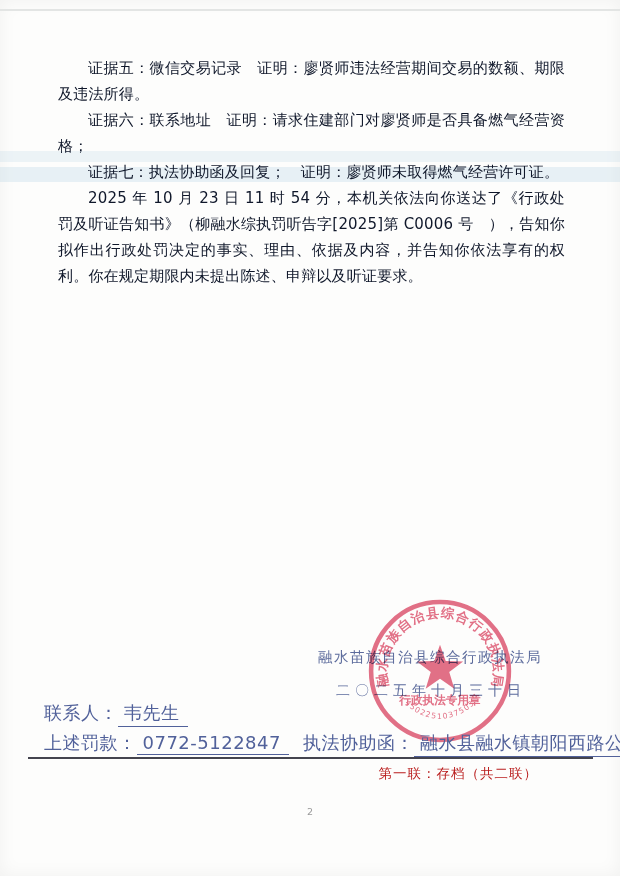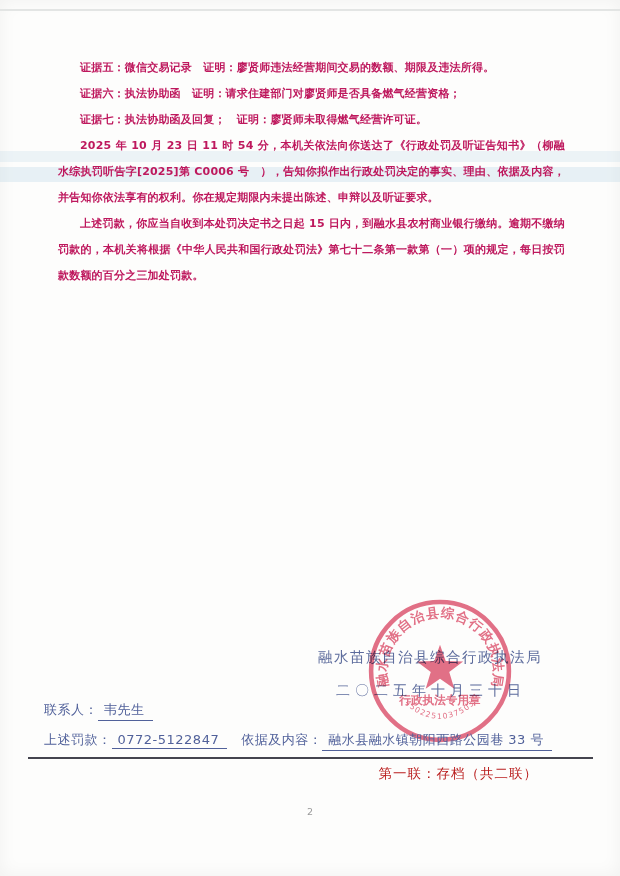--- a/index.html
+++ b/index.html
@@ -8,38 +8,38 @@
     background:#fdfdfc;overflow:hidden;
     font-family:"DejaVu Sans",sans-serif;
     box-shadow:inset 0 0 18px rgba(0,0,0,0.05);
   }
   .scan-top-edge{position:absolute;top:9px;left:0;width:620px;height:2px;background:#e3e5e4;}
   .scan-band{position:absolute;left:0;width:620px;pointer-events:none;}
   .band1{top:151px;height:11px;background:rgba(176,209,228,0.22);}
   .band2{top:167px;height:15px;background:rgba(176,209,228,0.28);}
   .doc-body{
     position:absolute;top:55px;left:58px;right:55px;
-    color:#be185d;font-size:11px;line-height:26px;
-    letter-spacing:0.2px;text-align:justify;font-weight:bold;
+    color:#0f172a;font-size:15px;line-height:26px;
+    letter-spacing:0.2px;text-align:justify;
   }
   .para{margin:0;text-indent:2em;}
   .sig-agency{
     position:absolute;top:648px;left:318px;
     color:#5c6b9c;font-size:14.5px;letter-spacing:1.5px;
   }
   .sig-date{
     position:absolute;top:682px;left:336px;
     color:#5c6b9c;font-size:14px;letter-spacing:5px;
   }
   .seal{
     position:absolute;left:364px;top:595px;width:152px;height:152px;
     mix-blend-mode:multiply;opacity:0.88;
   }
   .contact-row{
-    position:absolute;left:44px;color:#51619a;font-size:13px;
+    position:absolute;left:44px;color:#51619a;font-size:18px;
     letter-spacing:0.5px;white-space:nowrap;
   }
   .row-person{top:701px;}
   .row-phone{top:731px;}
   .u-val{border-bottom:1.3px solid #51619a;padding:0 8px 1px 6px;display:inline-block;}
   .gap{display:inline-block;width:14px;}
   .footer-rule{position:absolute;top:757px;left:28px;width:565px;height:2.2px;background:#44444e;}
   .copy-note{
     position:absolute;top:765px;right:82px;
     color:#b91c1c;font-size:13.5px;letter-spacing:1px;
@@ -54,24 +54,23 @@
 <body>
 
 <div class="canvas">
 
   <div class="scan-top-edge"></div>
   <div class="scan-band band1"></div>
   <div class="scan-band band2"></div>
 
   <div class="doc-body">
     <p class="para">证据五：微信交易记录　证明：廖贤师违法经营期间交易的数额、期限及违法所得。</p>
-    <p class="para">证据六：执法协助函　证明：请求住建部门对廖贤师是否具备燃气经营资格；</p>
+    <p class="para">证据六：联系地址　证明：请求住建部门对廖贤师是否具备燃气经营资格；</p>
     <p class="para">证据七：执法协助函及回复；　证明：廖贤师未取得燃气经营许可证。</p>
     <p class="para">2025 年 10 月 23 日 11 时 54 分，本机关依法向你送达了《行政处罚及听证告知书》（柳融水综执罚听告字[2025]第 C0006 号　），告知你拟作出行政处罚决定的事实、理由、依据及内容，并告知你依法享有的权利。你在规定期限内未提出陈述、申辩以及听证要求。</p>
-    <p class="para">上述罚款，你应当自收到本处罚决定书之日起 15 日内，到融水县农村商业银行缴纳。逾期不缴纳罚款的，本机关将根据《中华人民共和国行政处罚法》第七十二条第一款第（一）项的规定，每日按罚款数额的百分之三加处罚款。</p>
   </div>
 
   <div class="sig-agency">融水苗族自治县综合行政执法局</div>
   <div class="sig-date">二〇二五年十月三十日</div>
 
   <svg class="seal" viewBox="0 0 150 150">
     <defs>
       <path id="sealArcTop" d="M 25.2,93.1 A 53,53 0 1 1 124.8,93.1" fill="none"></path>
       <path id="sealArcBottom" d="M 32,94 A 47,47 0 0 0 118,94" fill="none"></path>
     </defs>
@@ -84,20 +83,20 @@
     <text fill="#e05d77" font-size="7.5" letter-spacing="1.2">
       <textPath href="#sealArcBottom" startOffset="50%" text-anchor="middle">4502251037503</textPath>
     </text>
   </svg>
 
   <div class="contact-row row-person">
     <span>联系人：</span><span class="u-val">韦先生</span>
   </div>
 
   <div class="contact-row row-phone">
-    <span>上述罚款：</span><span class="u-val">0772-5122847</span><span class="gap"></span><span>依据及内容：</span><span class="u-val">融水县融水镇朝阳西路公园巷 33 号</span>
+    <span>上述罚款：</span><span class="u-val">0772-5122847</span><span class="gap"></span><span>执法协助函：</span><span class="u-val">融水县融水镇朝阳西路公园巷 33 号</span>
   </div>
 
   <div class="footer-rule"></div>
   <div class="copy-note">第一联：存档（共二联）</div>
   <div class="page-num">2</div>
 
 </div>
 
 </body></html>

